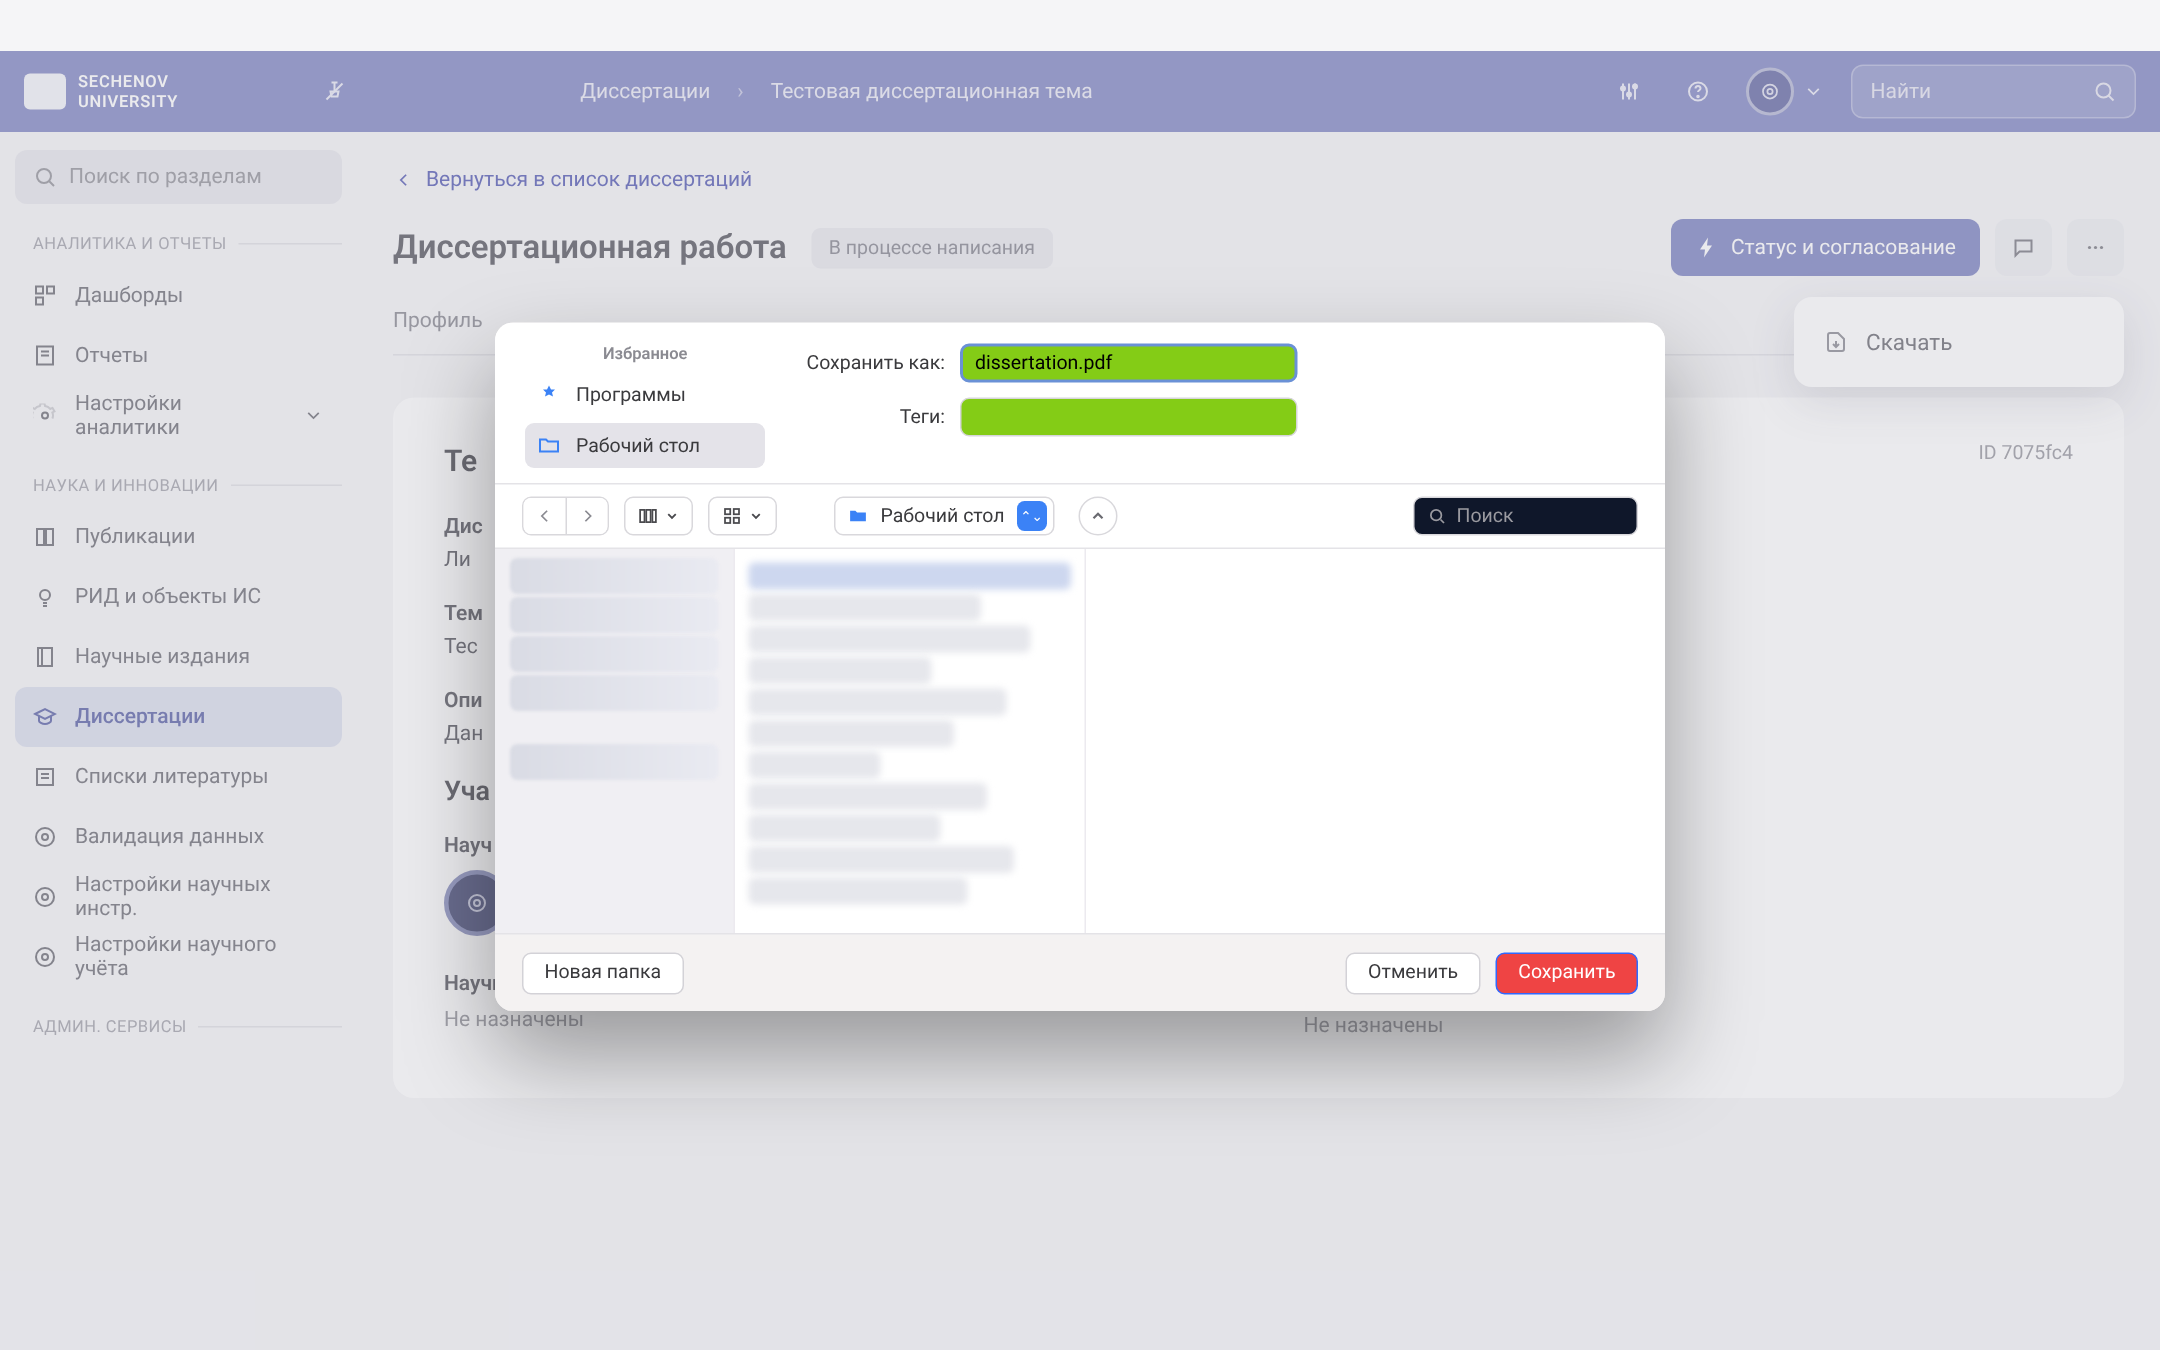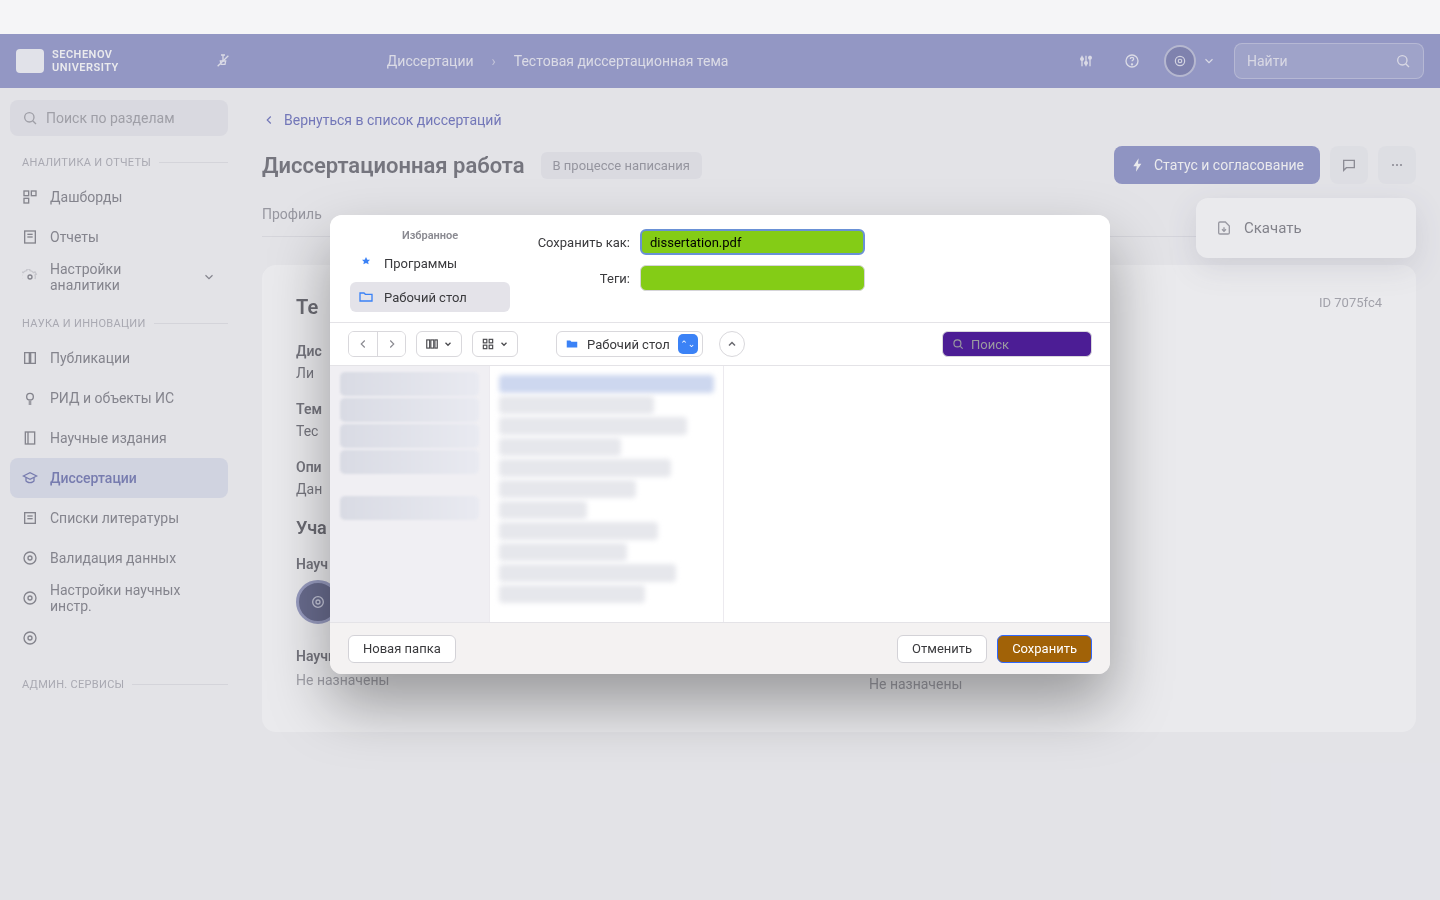--- a/index.html
+++ b/index.html
@@ -81,32 +81,32 @@
 .dlg-input{ width:225px; height:26px; border:2.5px solid #6a91d6; border-radius:6px; padding:0 8px; font-size:13px; background:#84cc16;}
 .dlg-input.tags{ border:1px solid #d6d5d9; width:225px;}
 .dlg-toolbar{ border-top:1px solid #e4e3e7; border-bottom:1px solid #e4e3e7; background:#fff; height:44px; display:flex; align-items:center; padding:0 18px; gap:10px; }
 .pill{ display:flex; border:1px solid #d9d8dc; border-radius:6px; overflow:hidden; height:26px;}
 .pill button{ width:28px; background:#fff; border:none; display:flex;align-items:center;justify-content:center; color:#8a8a91;}
 .pill button+button{border-left:1px solid #d9d8dc;}
 .viewbtn{height:26px;border:1px solid #d9d8dc;border-radius:6px;background:#fff;padding:0 8px;display:flex;align-items:center;gap:4px;color:#4a4a4e;}
 .loc-pill{display:flex;align-items:center;gap:8px;height:26px;border:1px solid #d9d8dc;border-radius:6px;background:#fff;padding:0 4px 0 8px; margin-left:28px;}
 .loc-pill .sel{width:20px;height:20px;border-radius:5px;background:#3b82f6;display:flex;align-items:center;justify-content:center;color:#fff;font-size:9px;}
 .reveal-circle{ width:26px;height:26px;border:1px solid #d9d8dc;border-radius:50%;background:#fff;display:flex;align-items:center;justify-content:center;margin-left:6px;color:#6a6a70;}
-.dlg-search{margin-left:auto; display:flex;align-items:center;gap:6px;height:26px;border:1px solid #d9d8dc;border-radius:6px;background:#4c1d95;padding:0 8px;width:150px;color:#9a9aa0;}
+.dlg-search{margin-left:auto; display:flex;align-items:center;gap:6px;height:26px;border:1px solid #d9d8dc;border-radius:6px;background:#0f172a;padding:0 8px;width:150px;color:#9a9aa0;}
 .dlg-body{ display:flex; height:256px; background:#fff; }
 .dlg-favlist{ width:160px; padding:6px 10px; display:flex; flex-direction:column; gap:2px; background:#f0eff3; border-right:1px solid #eceaef;}
 .dlg-favlist .blur-item{ height:24px; border-radius:5px; background:linear-gradient(90deg,#d9dbe4,#e9eaf1); filter:blur(1.2px);}
 .dlg-column{ width:234px; border-right:1px solid #eceaef; padding:6px;}
 .dlg-column .blur-row{ height:18px; margin:3px; border-radius:4px; filter:blur(2.5px);}
 .dlg-column .blur-row.sel{ background:#cdd7ef; }
 .dlg-column .blur-row.n{ background:#e6e7ec;}
 .dlg-preview{ flex:1; }
 .dlg-footer{ background:#f4f2f2; border-top:1px solid #e4e3e7; height:52px; display:flex; align-items:center; padding:0 18px; gap:10px;}
 .macbtn{ height:28px; padding:0 14px; border:1px solid #d3d2d7; border-radius:6px; background:#fff; color:#3a3a3d; font-size:13px;}
-.macbtn.primary{ background:#a16207; border-color:#2f68ff; color:#fff;}
+.macbtn.primary{ background:#ef4444; border-color:#2f68ff; color:#fff;}
 .dlg-footer .spacer{flex:1;}
 
 
 .ico{width:16px;height:16px;}
 .ico14{width:14px;height:14px;}
 </style>
 </head>
 <body>
 
 <div class="app">
@@ -255,20 +255,21 @@
             <circle cx="12" cy="12" r="3"></circle>
             <circle cx="12" cy="12" r="9"></circle>
           </svg>
           <span>Настройки научных инстр.</span>
         </div>
       <div class="nav-item">
           <svg class="ico" viewBox="0 0 24 24" fill="none" stroke="currentColor" stroke-width="2">
             <circle cx="12" cy="12" r="3"></circle>
             <circle cx="12" cy="12" r="9"></circle>
           </svg>
+          <span>Настройки научного учёта</span>
         </div>
 
       <div class="sec-hdr">АДМИН. СЕРВИСЫ</div>
     </aside>
 
     <main class="main">
       <div class="backlink">
         <svg class="ico14" viewBox="0 0 24 24" fill="none" stroke="currentColor" stroke-width="2">
             <polyline points="15 18 9 12 15 6"></polyline>
           </svg>

